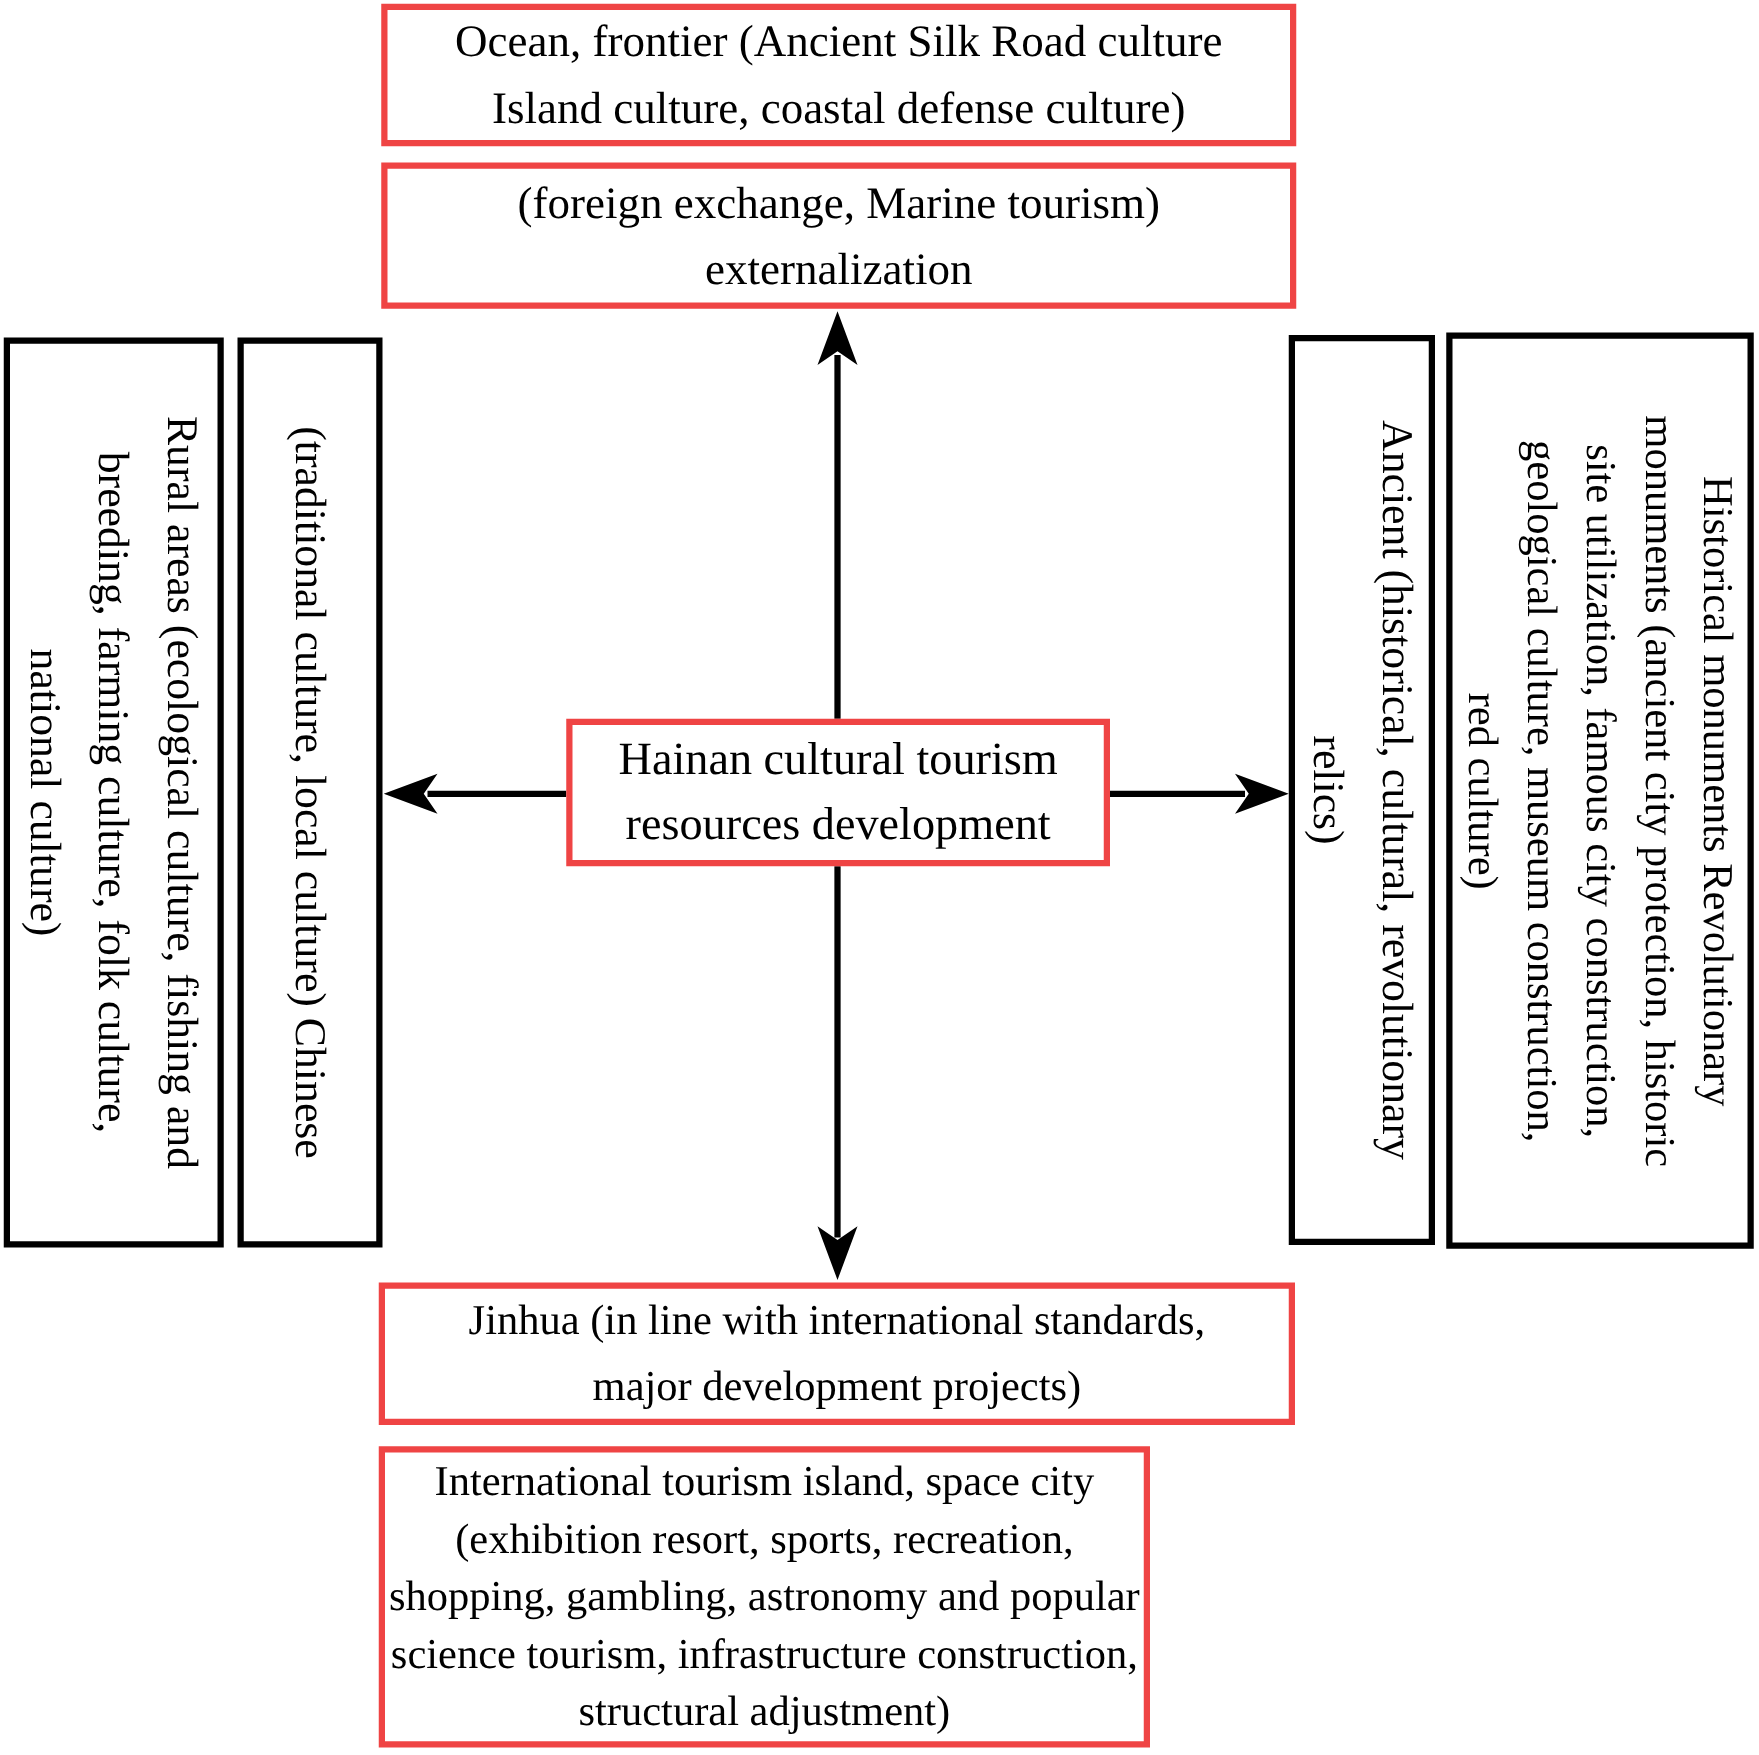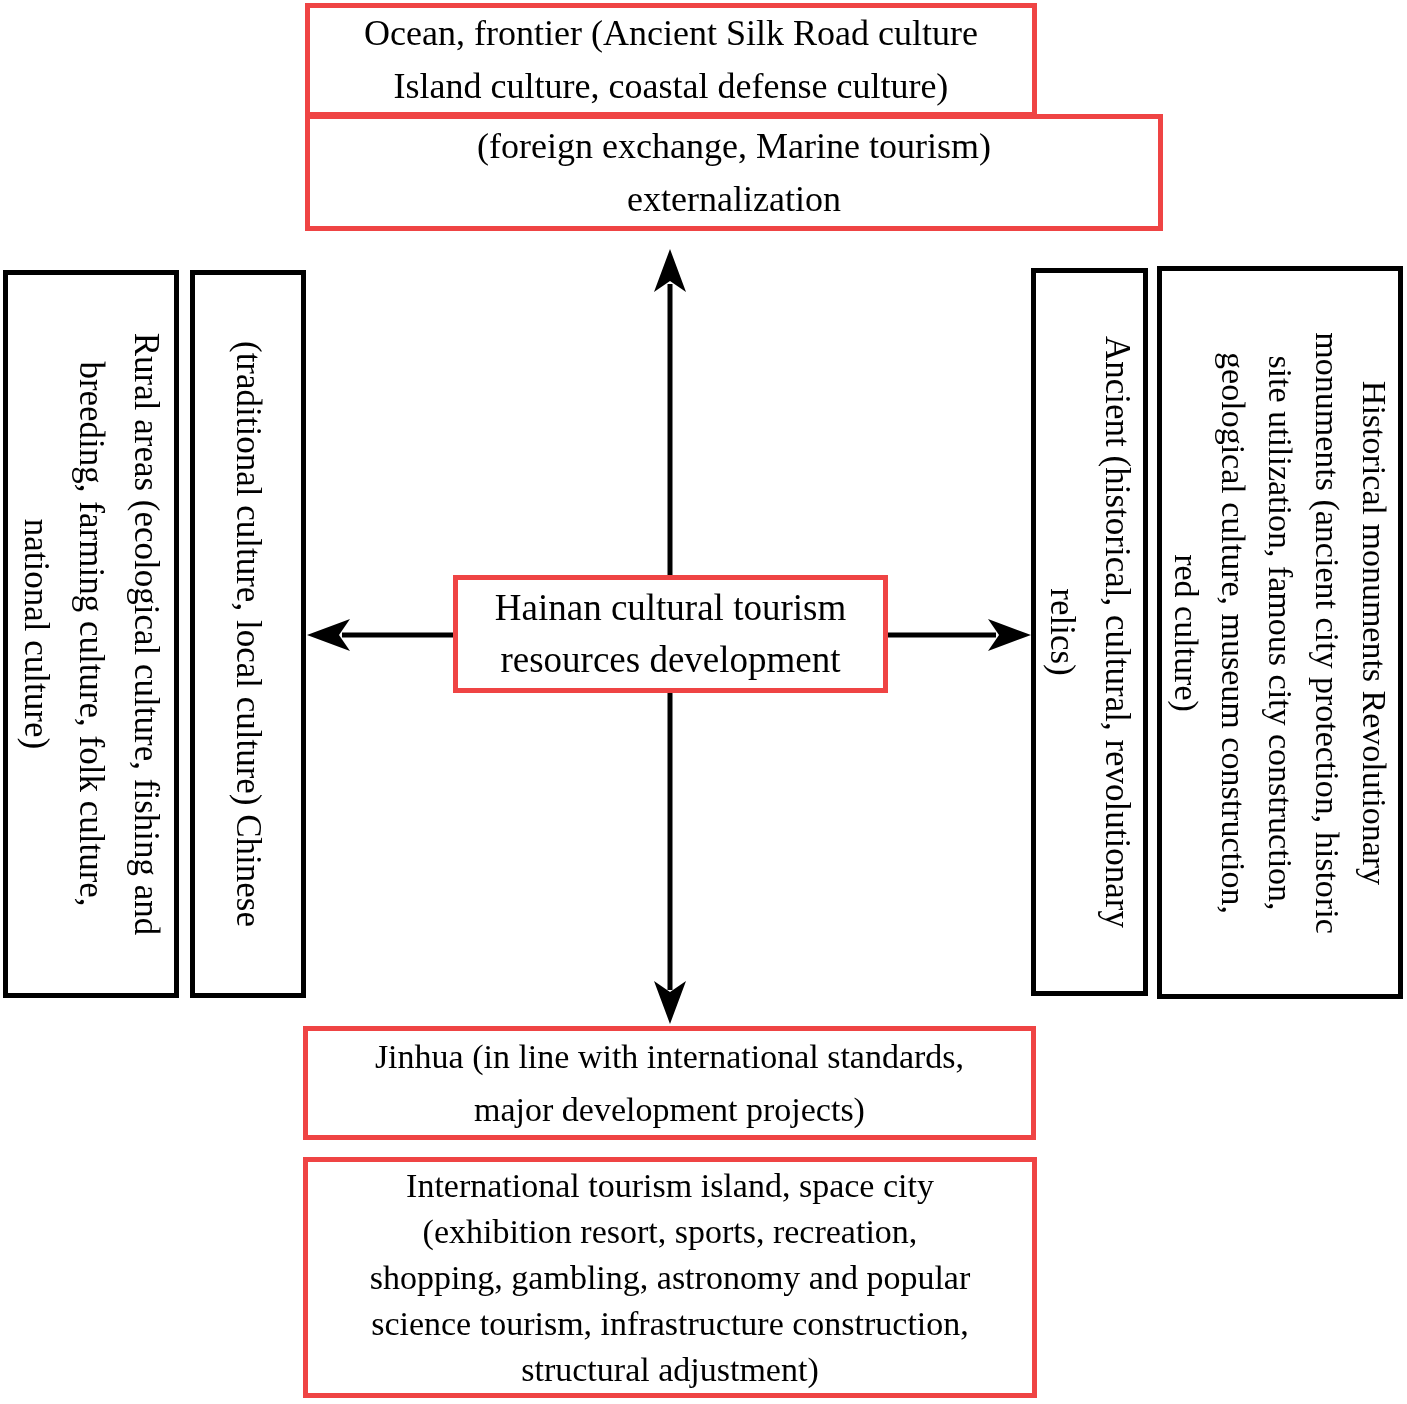--- a/index.html
+++ b/index.html
@@ -60,21 +60,21 @@
 </head>
 <body>
 
 <div class="canvas">
 
   <div class="box h36" style="left:305px; top:3px; width:732px; height:114px;">
     <div class="btext">Ocean, frontier (Ancient Silk Road culture
 Island culture, coastal defense culture)</div>
   </div>
 
-  <div class="box h36" style="left:305px; top:114px; width:858px; height:117px;">
+  <div class="box h36" style="left:305px; top:130px; width:732px; height:117px;">
     <div class="btext">(foreign exchange, Marine tourism)
 externalization</div>
   </div>
 
   <div class="vbox" style="left:3px; top:270px; width:176px; height:728px;">
     <div class="vtext v35" style="width:700px;">Rural areas (ecological culture, fishing and
 breeding, farming culture, folk culture,
 national culture)</div>
   </div>
 
@@ -98,21 +98,21 @@
   <div class="box h37" style="left:453px; top:575px; width:435px; height:118px; z-index:2;">
     <div class="btext">Hainan cultural tourism
 resources development</div>
   </div>
 
   <div class="box h34" style="left:303px; top:1026px; width:733px; height:114px;">
     <div class="btext">Jinhua (in line with international standards,
 major development projects)</div>
   </div>
 
-  <div class="box h34b" style="left:303px; top:1157px; width:734px; height:241px;">
+  <div class="box h34b" style="left:303px; top:1157px; width:617px; height:241px;">
     <div class="btext">International tourism island, space city
 (exhibition resort, sports, recreation,
 shopping, gambling, astronomy and popular
 science tourism, infrastructure construction,
 structural adjustment)</div>
   </div>
 
   <svg class="arrows" viewBox="0 0 1407 1404" xmlns="http://www.w3.org/2000/svg">
 
     <g>

